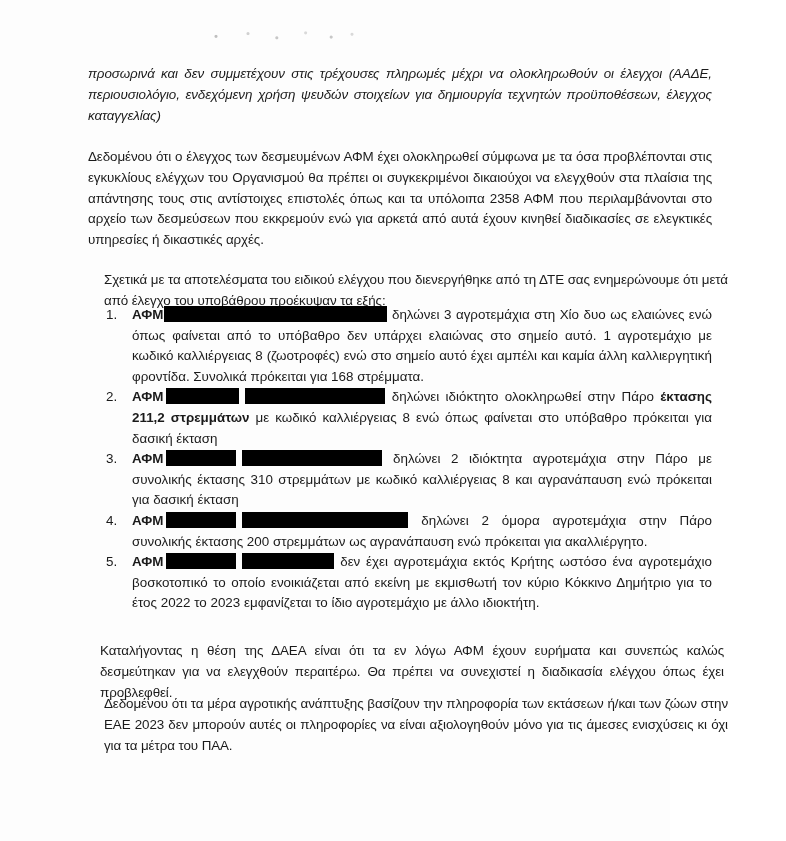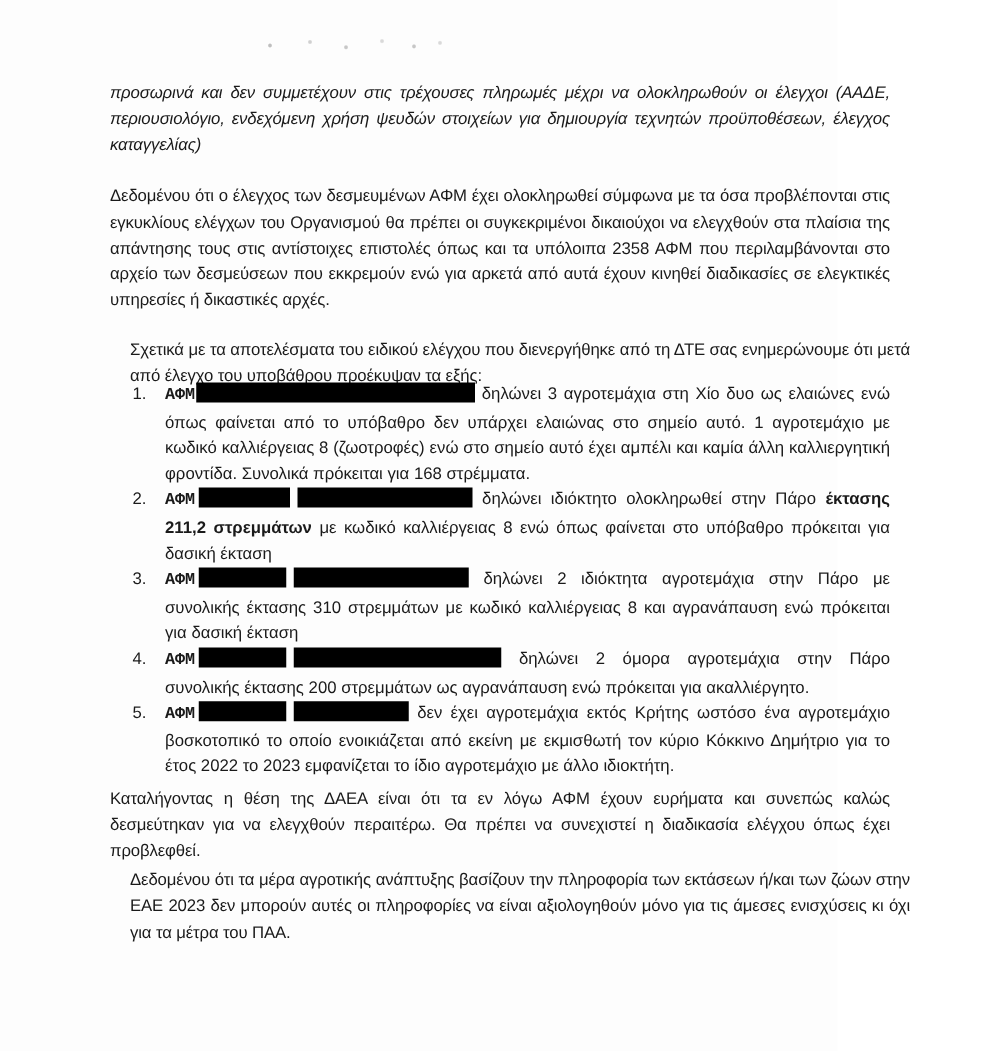--- a/index.html
+++ b/index.html
@@ -67,21 +67,20 @@
       padding-left: 28px;
       text-align: justify;
     }
     .list .num {
       position: absolute;
       left: 2px;
       top: 0;
     }
     .afm {
       font-weight: bold;
-      font-family: Liberation Mono, monospace;
     }
     .redact {
       display: inline-block;
       background: #000;
       height: 16px;
       vertical-align: -3px;
     }
     .r1 { width: 223px; margin-left: 1px; }
     .r2a { width: 73px; margin-left: 3px; }
     .r2b { width: 140px; margin-left: 6px; }
@@ -128,17 +127,17 @@
       <span class="afm">ΑΦΜ</span><span class="redact r4a"></span><span class="redact r4b"></span>
       <span>δηλώνει 2 όμορα αγροτεμάχια στην Πάρο συνολικής έκτασης 200 στρεμμάτων ως αγρανάπαυση ενώ πρόκειται για ακαλλιέργητο.</span>
     </li>
     <li>
       <span class="num">5.</span>
       <span class="afm">ΑΦΜ</span><span class="redact r5a"></span><span class="redact r5b"></span>
       <span>δεν έχει αγροτεμάχια εκτός Κρήτης ωστόσο ένα αγροτεμάχιο βοσκοτοπικό το οποίο ενοικιάζεται από εκείνη με εκμισθωτή τον κύριο Κόκκινο Δημήτριο για το έτος 2022 το 2023 εμφανίζεται το ίδιο αγροτεμάχιο με άλλο ιδιοκτήτη.</span>
     </li>
   </ol>
 
-  <p class="text p4" style="margin:0">Καταλήγοντας η θέση της ΔΑΕΑ είναι ότι τα εν λόγω ΑΦΜ έχουν ευρήματα και συνεπώς καλώς δεσμεύτηκαν για να ελεγχθούν περαιτέρω. Θα πρέπει να συνεχιστεί η διαδικασία ελέγχου όπως έχει προβλεφθεί.</p>
+  <p class="text p4" style="margin:12px">Καταλήγοντας η θέση της ΔΑΕΑ είναι ότι τα εν λόγω ΑΦΜ έχουν ευρήματα και συνεπώς καλώς δεσμεύτηκαν για να ελεγχθούν περαιτέρω. Θα πρέπει να συνεχιστεί η διαδικασία ελέγχου όπως έχει προβλεφθεί.</p>
 
   <p class="text p5" style="margin:16px">Δεδομένου ότι τα μέρα αγροτικής ανάπτυξης βασίζουν την πληροφορία των εκτάσεων ή/και των ζώων στην ΕΑΕ 2023 δεν μπορούν αυτές οι πληροφορίες να είναι αξιολογηθούν μόνο για τις άμεσες ενισχύσεις κι όχι για τα μέτρα του ΠΑΑ.</p>
 
 </div>
 
 </body></html>

